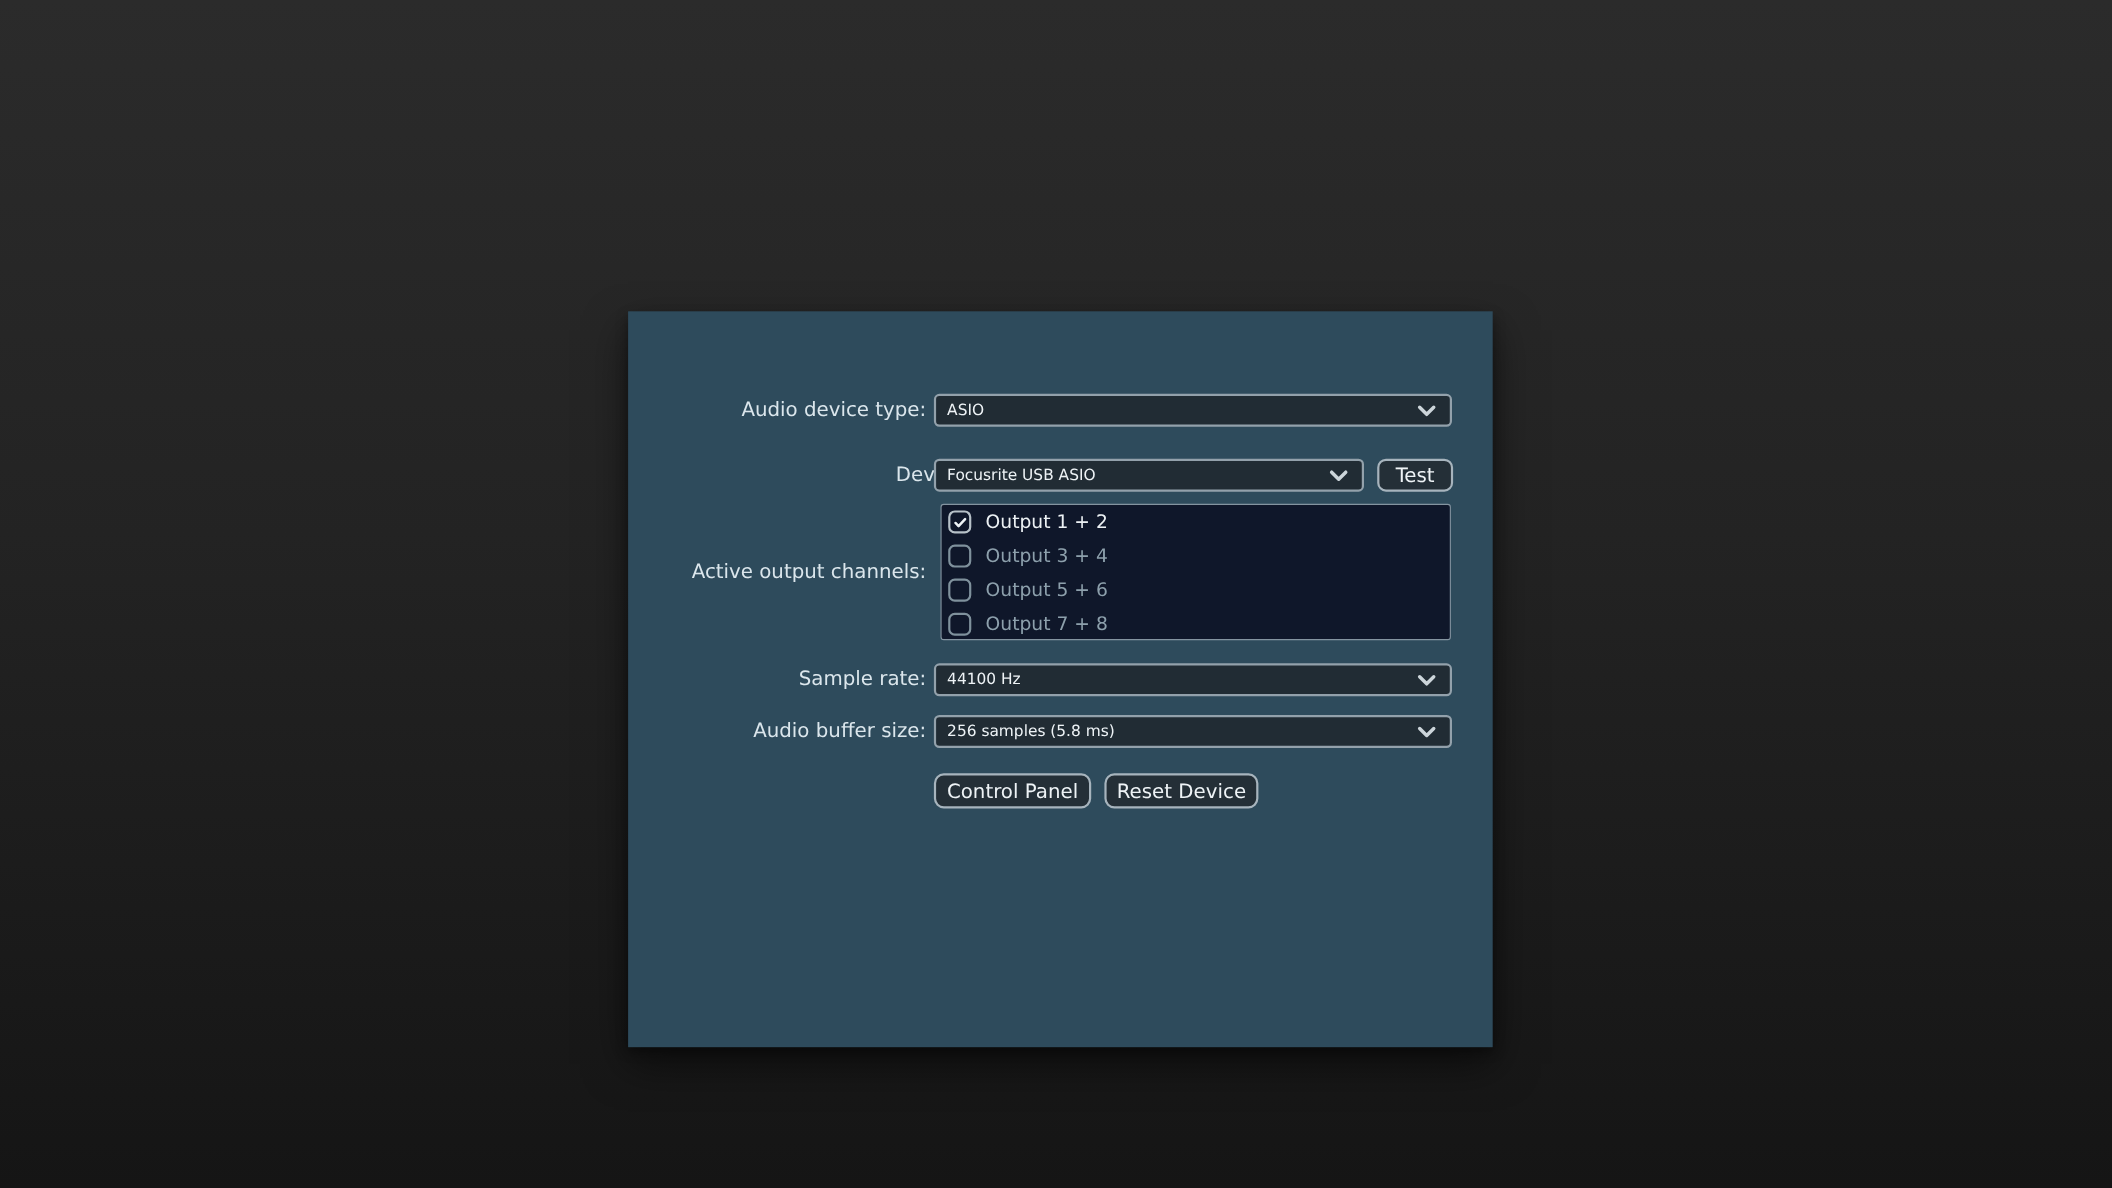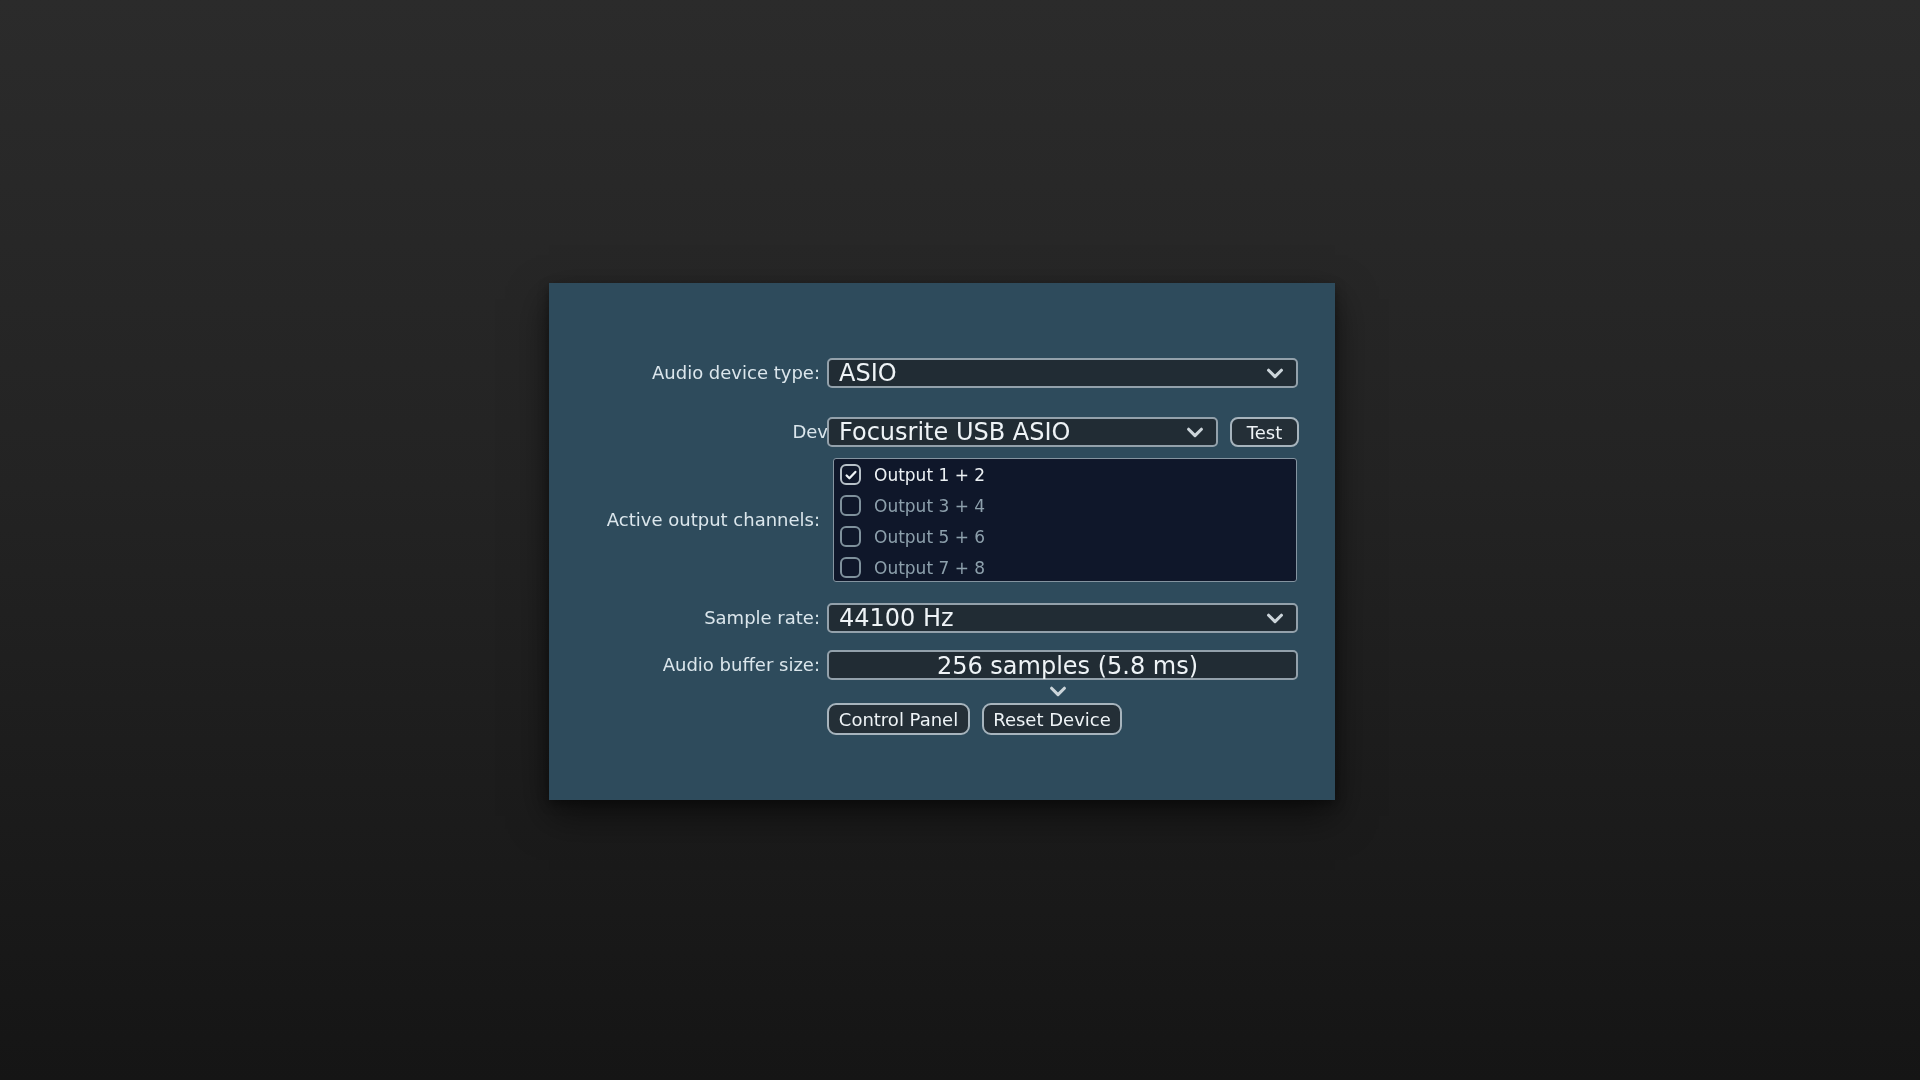--- a/index.html
+++ b/index.html
@@ -10,24 +10,24 @@
     overflow: hidden;
     font-family: "DejaVu Sans", "Liberation Sans", sans-serif;
   }
   body {
     background: linear-gradient(to bottom, #2b2b2b 0%, #232323 45%, #151515 100%);
     position: relative;
   }
 
   .settings-panel {
     position: absolute;
-    left: 549px;
+    left: 571px;
     top: 283px;
     width: 786px;
-    height: 517px;
+    height: 669px;
     background: #2e4b5c;
     box-shadow: 0 16px 36px rgba(0,0,0,0.5), 0 4px 10px rgba(0,0,0,0.35);
   }
 
   .field-label {
     position: absolute;
     left: 0;
     width: 271px;
     text-align: right;
     color: #dbe6ec;
@@ -40,21 +40,21 @@
     box-sizing: border-box;
     background: #212c34;
     border: 2px solid #93a1ab;
     border-radius: 5px;
     display: flex;
     align-items: center;
     cursor: pointer;
   }
   .combo .combo-value {
     color: #eef3f6;
-    font-size: 24px;
+    font-size: 14px;
     padding-left: 10px;
     white-space: nowrap;
     flex: 1;
   }
   .combo .chevron {
     color: #ccd5da;
     width: 22px;
     height: 22px;
     margin-right: 10px;
     flex: none;
@@ -190,21 +190,21 @@
   <div class="combo" style="left:278px; top:320px; width:471px; height:30px;">
     <span class="combo-value">44100 Hz</span>
     <span class="chevron">
       <svg viewBox="0 0 24 24">
           <path d="M5 9l7 7 7-7" fill="none" stroke="currentColor" stroke-width="3.4" stroke-linecap="round" stroke-linejoin="round"></path>
         </svg>
     </span>
   </div>
 
   <div class="field-label" style="top:367px; line-height:30px;">Audio buffer size:</div>
-  <div class="combo" style="left:278px; top:367px; width:471px; height:30px;flex-direction:column;">
+  <div class="combo" style="left:278px; top:367px; width:471px; height:30px;">
     <span class="combo-value">256 samples (5.8 ms)</span>
     <span class="chevron">
       <svg viewBox="0 0 24 24">
           <path d="M5 9l7 7 7-7" fill="none" stroke="currentColor" stroke-width="3.4" stroke-linecap="round" stroke-linejoin="round"></path>
         </svg>
     </span>
   </div>
 
   <button class="push-button" style="left:278px; top:420px; width:143px; height:32px;">Control Panel</button>
   <button class="push-button" style="left:433px; top:420px; width:140px; height:32px;">Reset Device</button>

